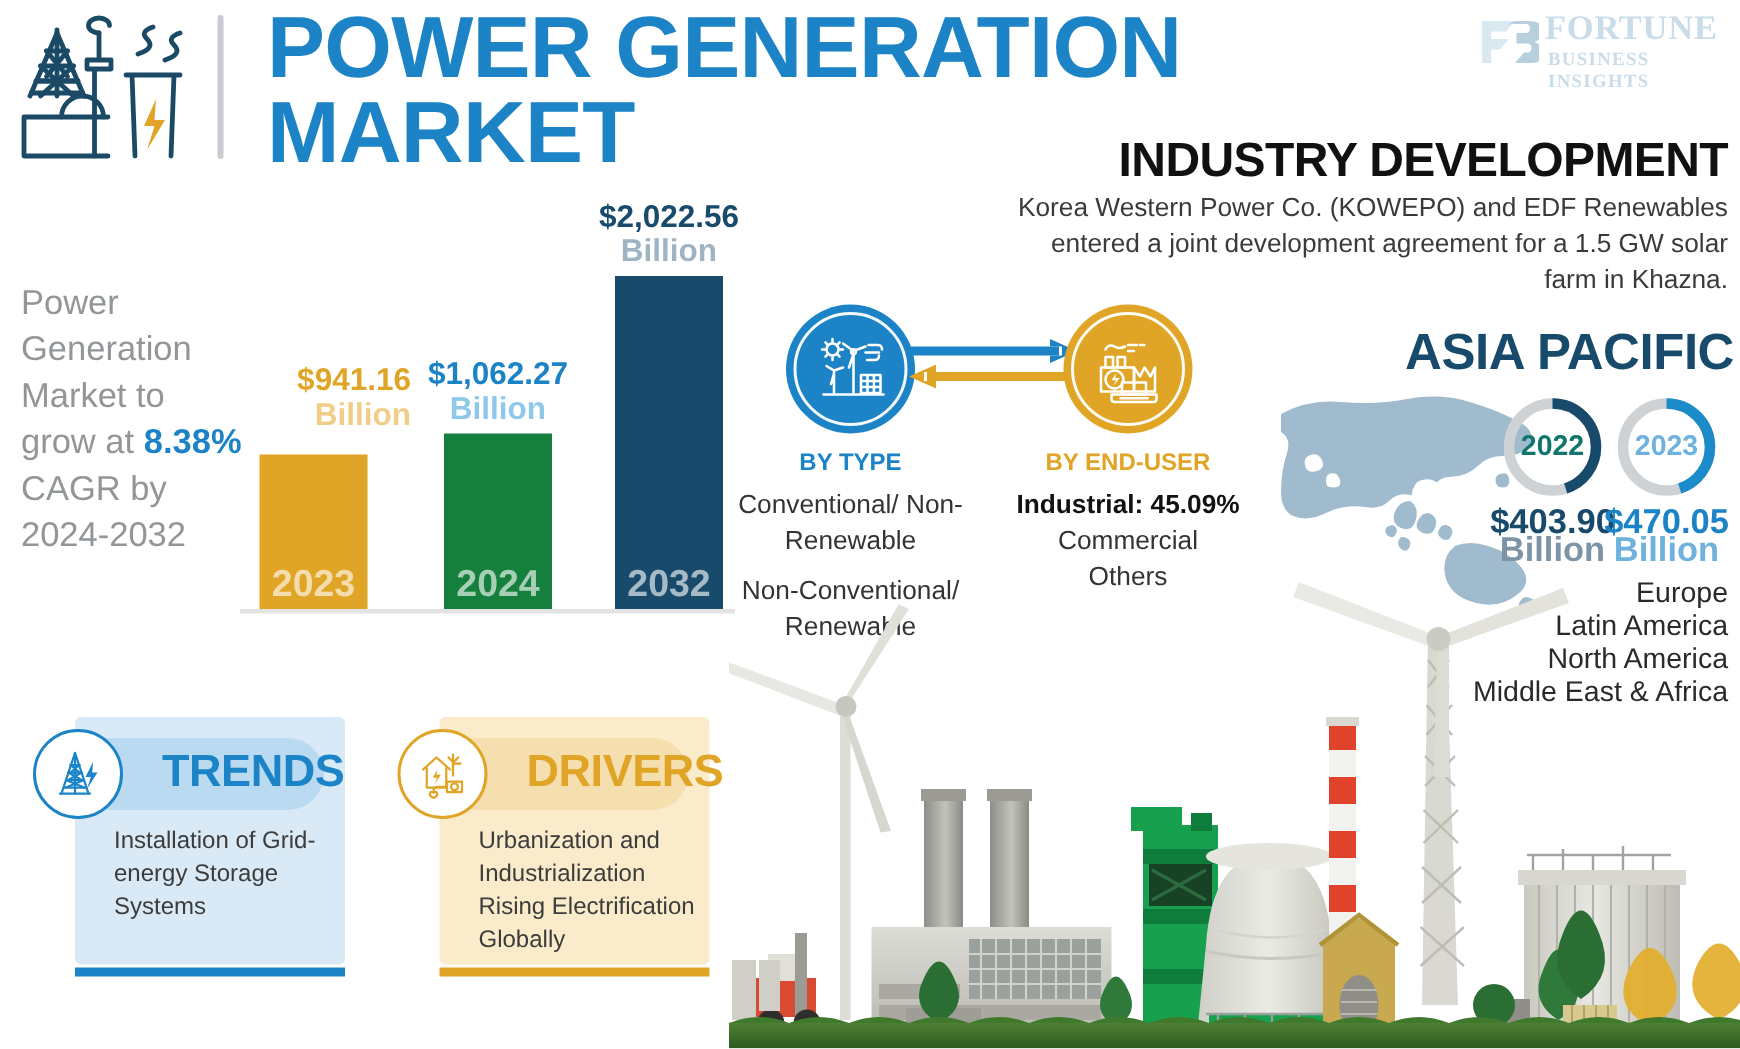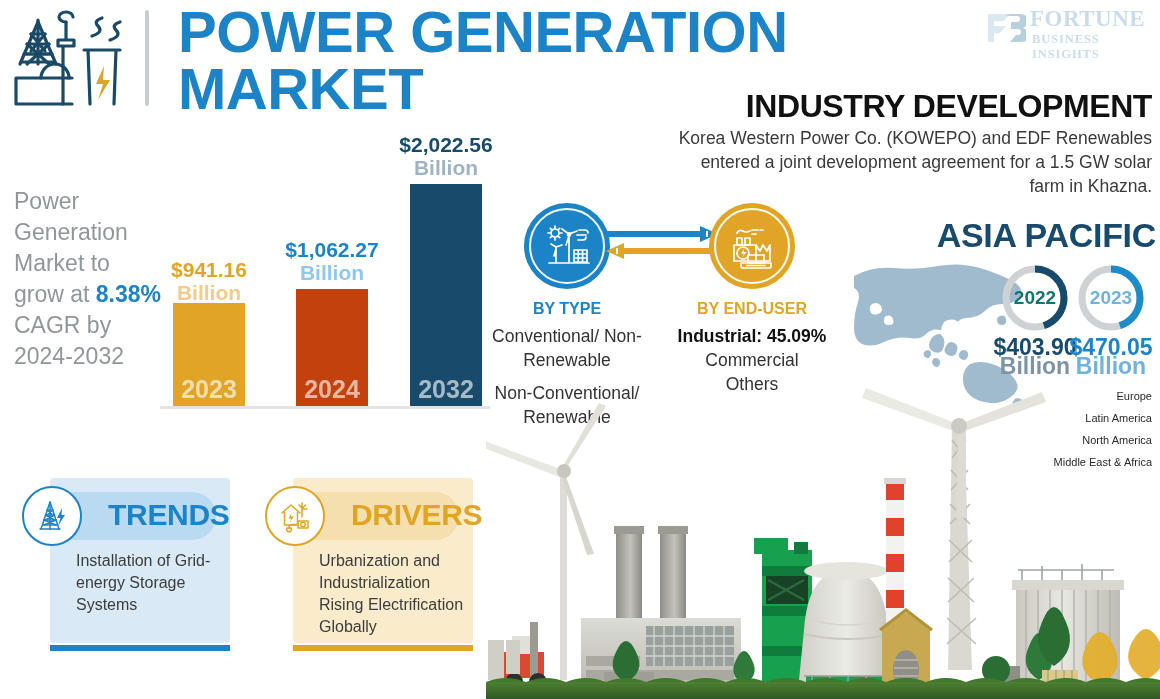--- a/index.html
+++ b/index.html
@@ -122,21 +122,21 @@
     font-size:23px; font-weight:bold; line-height:19px;
   }
   #donut-2022-value { left:981px; top:338px; color:#174A6B; }
   #donut-2023-value { left:1057px; top:338px; color:#1C84C6; }
   .donut-value .unit { display:block; }
   #donut-2022-value .unit { color:#7d94a6; }
   #donut-2023-value .unit { color:#6fb2dd; }
 
   #region-list {
     position:absolute; left:940px; top:385px; width:212px;
-    text-align:right; font-size:11px; line-height:22px; color:#2a2a2a;
+    text-align:right; font-size:19px; line-height:22px; color:#2a2a2a;
   }
 
   
   .info-card { position:absolute; width:180px; height:165px; border-radius:4px; }
   .info-card .pill {
     position:absolute; left:0px; top:14px; width:166px; height:48px; border-radius:24px;
   }
   .info-card .card-title {
     position:absolute; left:58px; top:20px; font-size:30px; font-weight:bold; letter-spacing:-.3px;
   }
@@ -201,22 +201,22 @@
 
   <div id="cagr-text">
     <span>Power Generation Market to grow at </span><span class="cagr-value">8.38%</span><span> CAGR by 2024-2032</span>
   </div>
 
   <div id="bar-chart">
     <div id="chart-baseline"></div>
   <div class="bar" style="left: 13px; width: 72px; height: 103px; background: rgb(224, 165, 38);">
         <div class="bar-yearlabel">2023</div>
       </div>
-      <div class="bar-vallabel" style="left: -16px; bottom: 111px; color: rgb(224, 165, 38);"><span>$941.16</span><span class="unit" style="color: rgb(240, 206, 136);">Billion</span></div>
-      <div class="bar" style="left: 136px; width: 72px; height: 117px; background: #c2410c;">
+      <div class="bar-vallabel" style="left: -16px; bottom: 127px; color: rgb(224, 165, 38); text-align: right;"><span>$941.16</span><span class="unit" style="color: rgb(240, 206, 136);">Billion</span></div>
+      <div class="bar" style="left: 136px; width: 72px; height: 117px; background: #15803d;">
         <div class="bar-yearlabel">2024</div>
       </div>
       <div class="bar-vallabel" style="left: 107px; bottom: 131px; color: rgb(28, 132, 198);"><span>$1,062.27</span><span class="unit" style="color: rgb(142, 200, 234);">Billion</span></div>
       <div class="bar" style="left: 250px; width: 72px; height: 222px; background: rgb(23, 74, 107);">
         <div class="bar-yearlabel">2032</div>
       </div>
       <div class="bar-vallabel" style="left: 221px; bottom: 236px; color: rgb(23, 74, 107);"><span>$2,022.56</span><span class="unit" style="color: rgb(159, 180, 194);">Billion</span></div>
     </div>
 
   <div id="industry-heading">INDUSTRY DEVELOPMENT</div>

